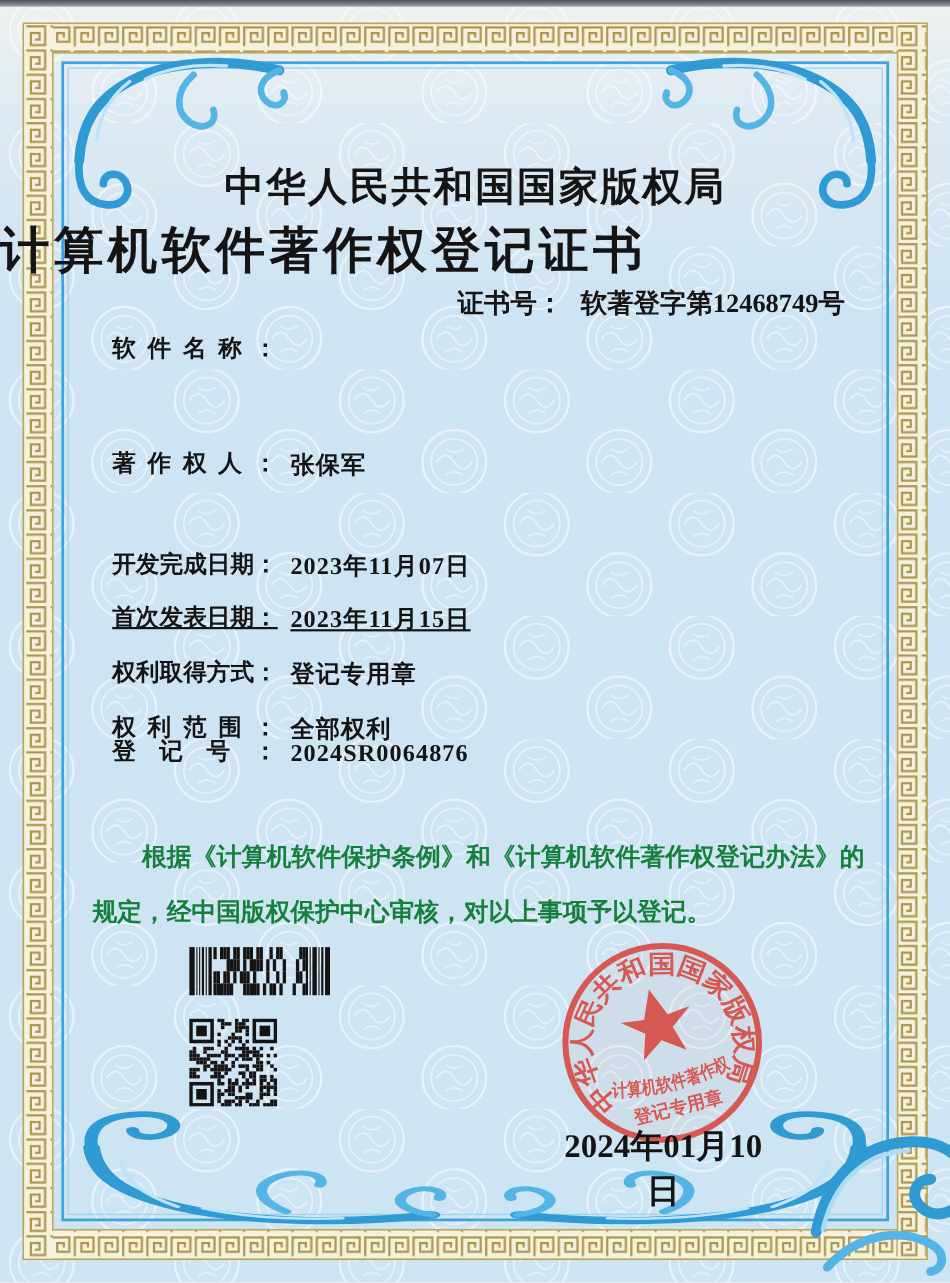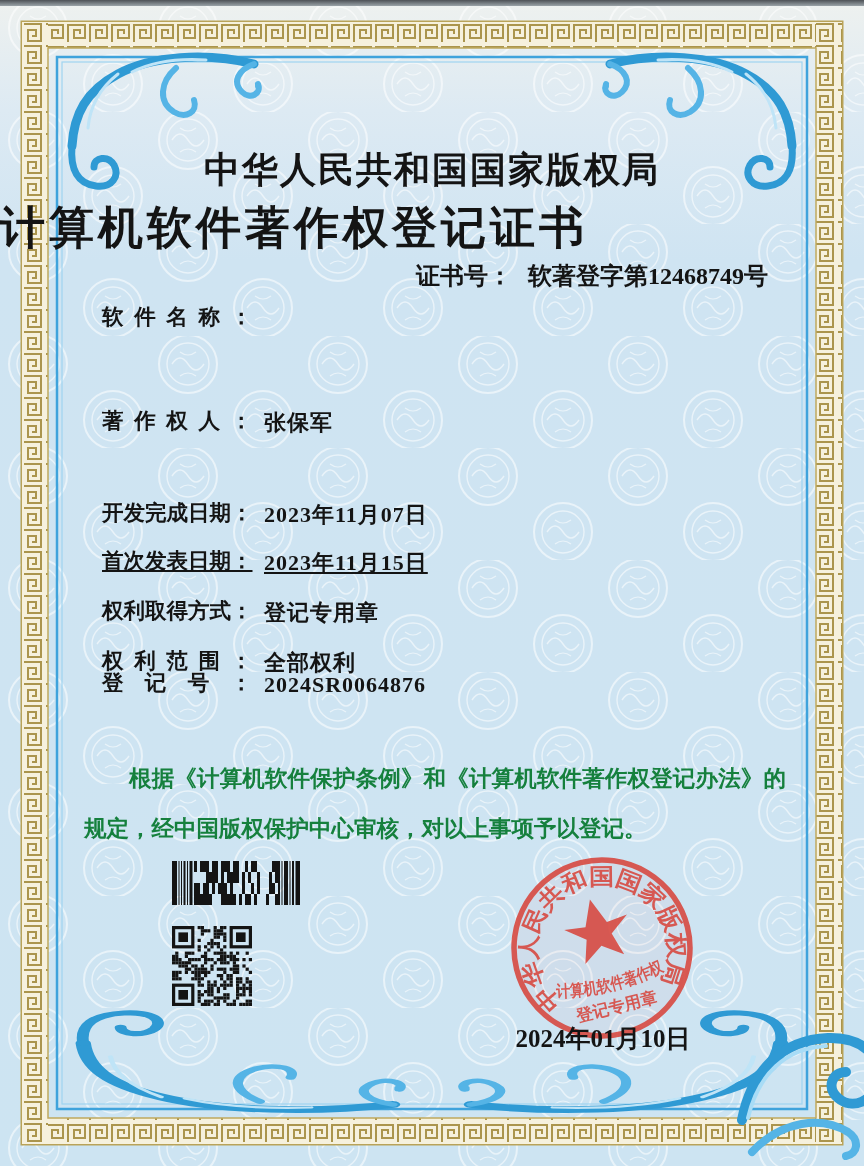--- a/index.html
+++ b/index.html
@@ -24,21 +24,21 @@
   .row .value .vline{display:block;}
   .r-name{top:302px;}  .r-name .value{width:532px;}
   .r-owner{top:406px;}
   .r-dev{top:498px;}   .r-pub{top:546px;text-decoration:underline;}  .r-acq{top:596px;}
   .r-scope{top:646px;} .r-reg{top:668px;}
   .statement{left:84px;top:754px;width:702px;font-size:22.5px;line-height:50px;
     text-indent:2em;text-align:justify;color:#15803d;font-weight:700;}
   #barcode{left:172px;top:861px;}
   #qrcode{left:172px;top:926px;}
   #seal{left:504px;top:850px;}
-  .issue-date{left:500px;top:1022px;width:206px;text-align:center;font-size:25px;}
+  .issue-date{left:500px;top:1022px;width:206px;text-align:center;font-size:30px;}
 </style>
 </head>
 <body>
 
 <svg id="bg-decor" viewBox="0 0 864 1166" xmlns="http://www.w3.org/2000/svg">
   <defs>
     <pattern id="mH" width="22" height="22" patternUnits="userSpaceOnUse">
       <rect width="22" height="22" fill="#f6f1dd"></rect>
       <path d="M2,20 L2,3 L19,3 L19,16 L8,16 L8,8 L14,8 L14,12" fill="none" stroke="#ab954d" stroke-width="2"></path>
     </pattern>

